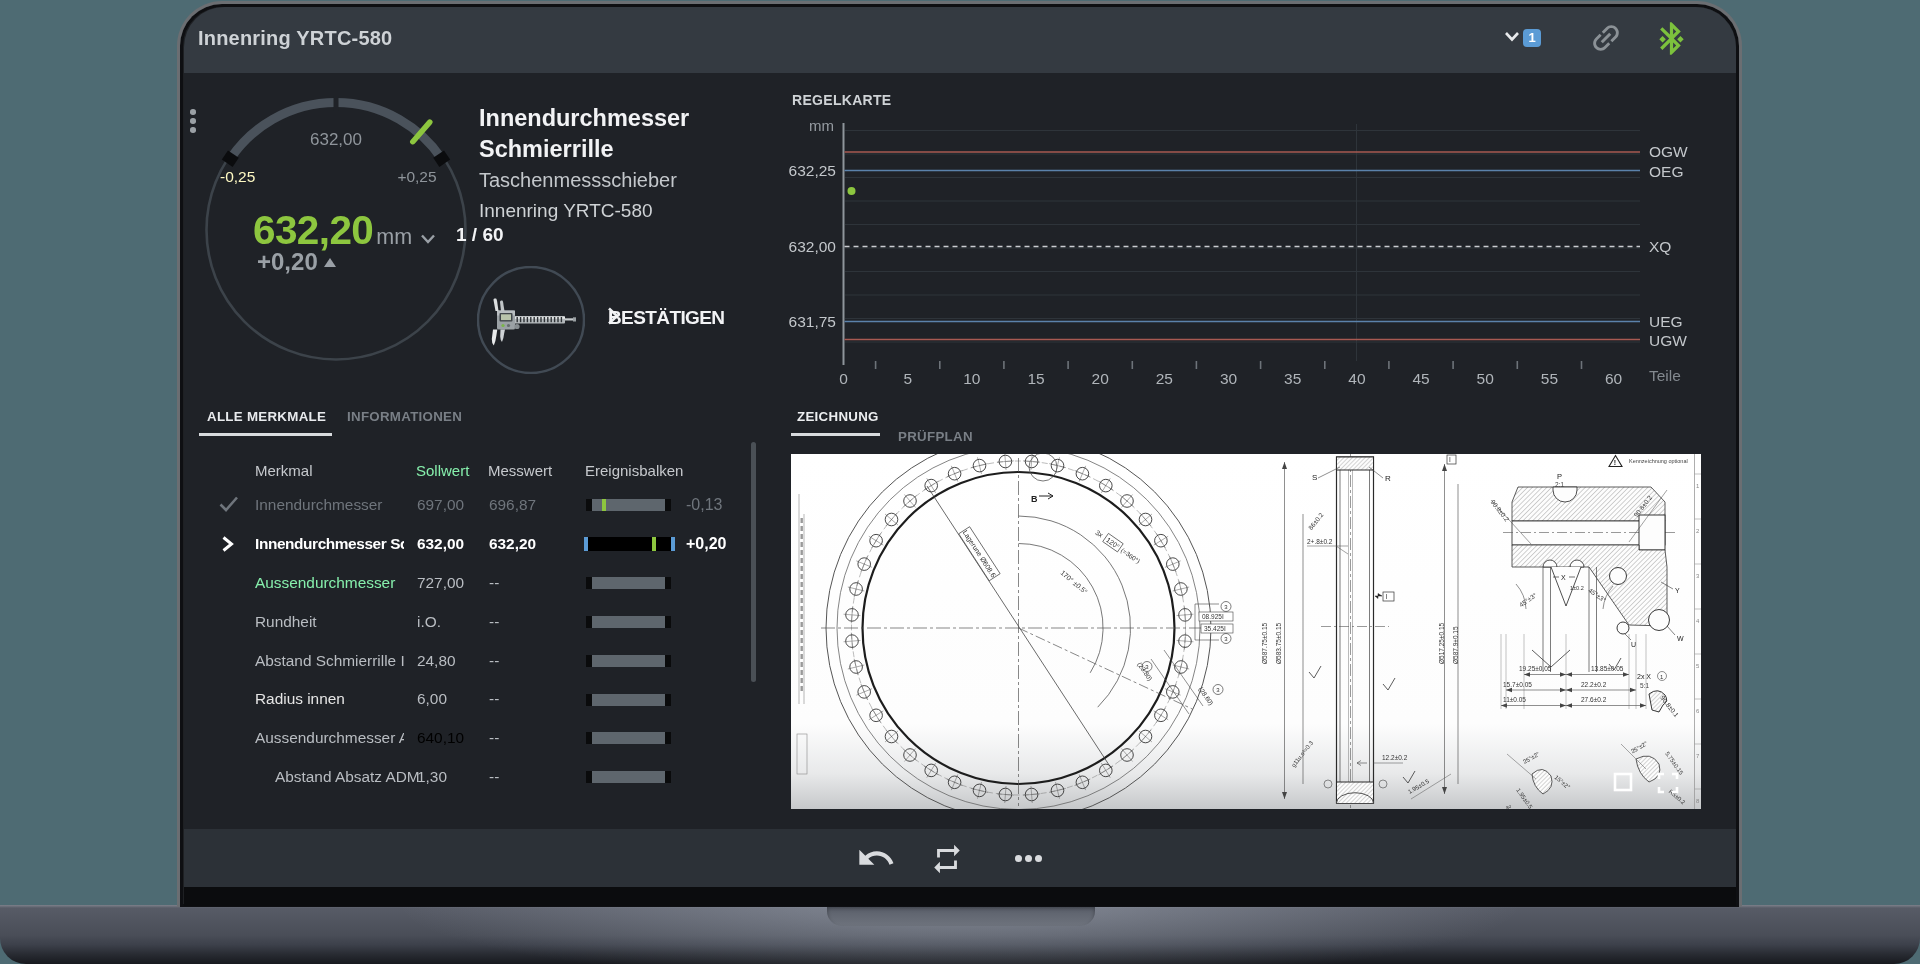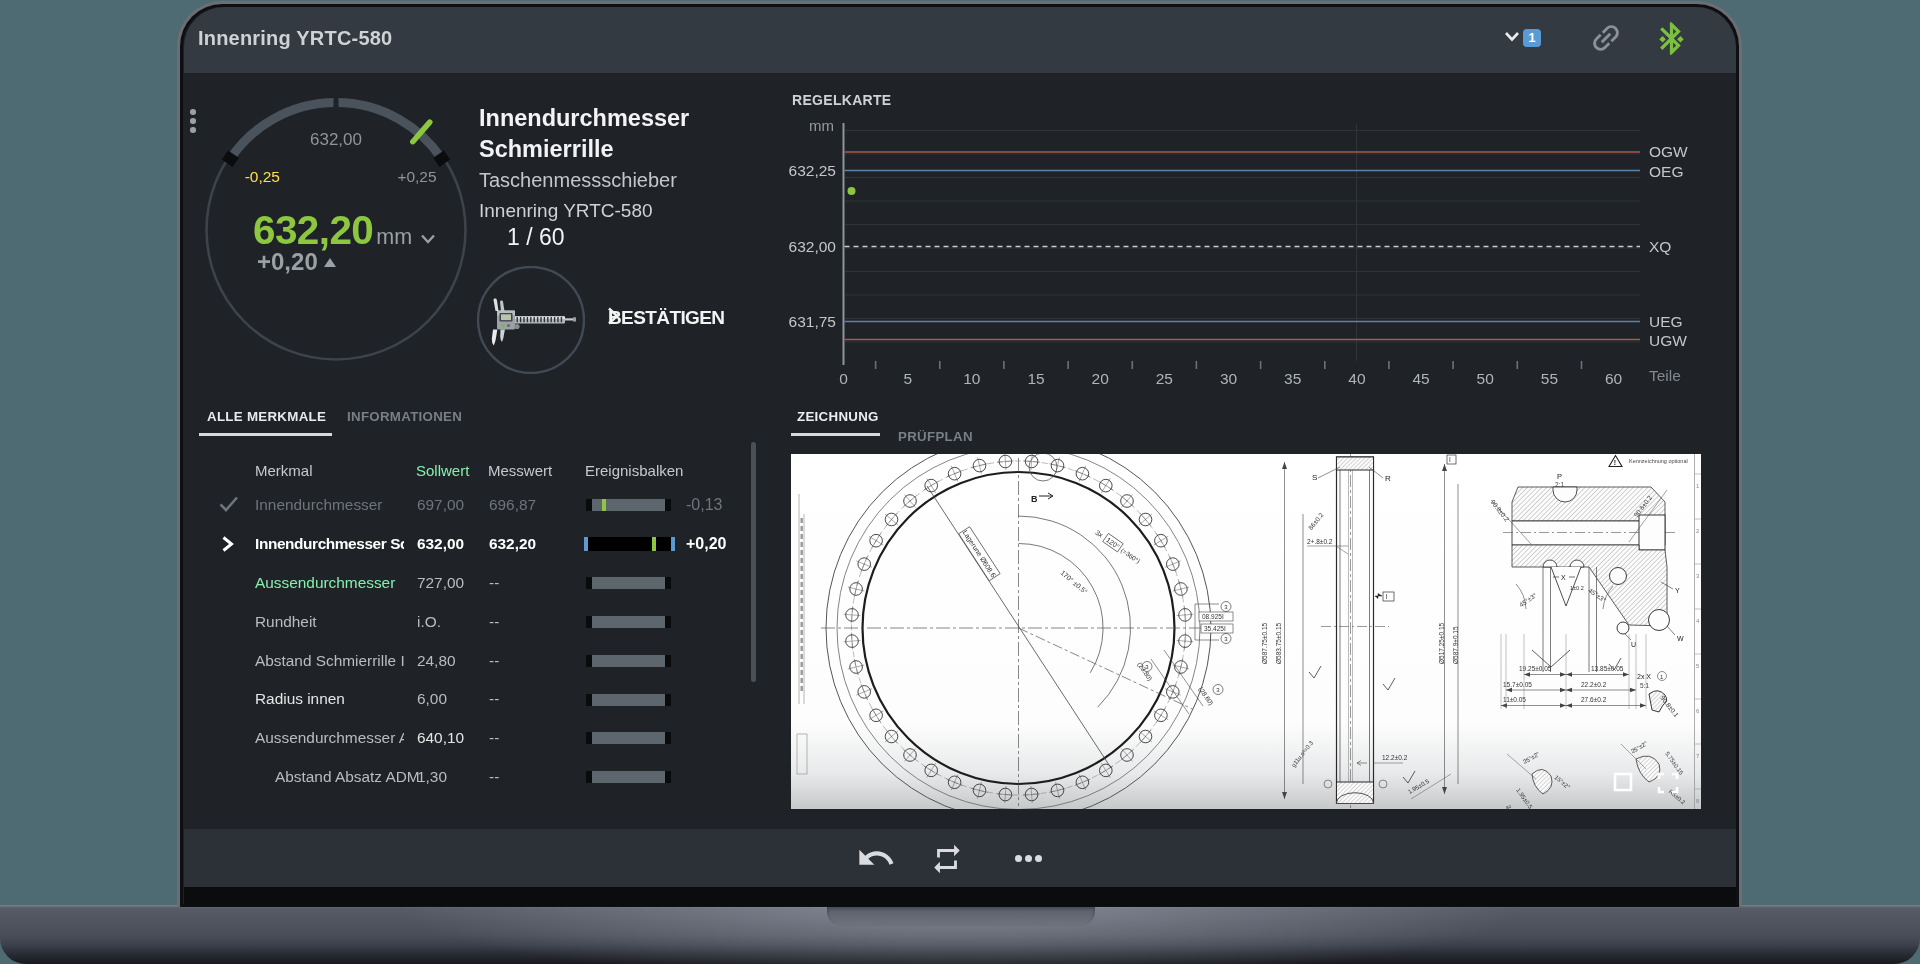--- a/index.html
+++ b/index.html
@@ -46,35 +46,35 @@
 
 <svg style="position:absolute;left:202px;top:96px" width="268" height="268" viewBox="0 0 268 268">
     <circle cx="134" cy="134" r="129.5" fill="none" stroke="#3c434a" stroke-width="2.6"></circle>
     <path d="M28.3 62.7 A127.5 127.5 0 0 1 239.7 62.7" fill="none" stroke="#4a525b" stroke-width="9"></path>
     <rect x="22.8" y="56.2" width="11" height="13" fill="#0b0c0e" transform="rotate(-56 28.3 62.7)"></rect>
     <rect x="234.2" y="56.2" width="11" height="13" fill="#0b0c0e" transform="rotate(56 239.7 62.7)"></rect>
     <rect x="131.5" y="-1" width="5" height="16" fill="#1f2227"></rect>
     <line x1="210.8" y1="45.7" x2="227.8" y2="26.1" stroke="#8dc63f" stroke-width="5.5" stroke-linecap="round"></line>
   </svg>
 <div class="abs" style="left:276px;top:130px;width:120px;text-align:center;font-size:17px;color:#8f959b">632,00</div>
-<div class="abs" style="left:220px;top:168px;width:60px;text-align:right;font-size:15.5px;color:#fde047">-0,25</div>
+<div class="abs" style="left:220px;top:168px;width:60px;text-align:left;font-size:15.5px;color:#fef9c3">-0,25</div>
 <div class="abs" style="left:387px;top:168px;width:60px;text-align:center;font-size:15.5px;color:#8f959b">+0,25</div>
 <div class="abs" style="left:253px;top:207px;white-space:nowrap">
   <span style="font-size:40.5px;font-weight:bold;color:#8dc63f;letter-spacing:-.6px">632,20</span><span style="font-size:21.5px;color:#9aa0a6;margin-left:3px">mm</span>
   <svg width="16" height="10" viewBox="0 0 16 10" style="margin-left:3px">
       <path d="M2 1.5 L8 8 L14 1.5" fill="none" stroke="#9aa0a6" stroke-width="2.4"></path>
     </svg>
 </div>
 <div class="abs" style="left:257px;top:248px;font-size:24px;font-weight:bold;color:#9aa0a6">+0,20</div>
 <div class="abs" style="left:324px;top:258px;width:0;height:0;border-left:6.5px solid transparent;border-right:6.5px solid transparent;border-bottom:9.5px solid #9aa0a6"></div>
 
 <div class="abs" style="left:479px;top:103px;font-size:23.5px;font-weight:bold;color:#f2f3f5;line-height:30.5px;letter-spacing:0">Innendurchmesser<br>Schmierrille</div>
 <div class="abs" style="left:479px;top:169px;font-size:20px;color:#c3c7cb">Taschenmessschieber</div>
 <div class="abs" style="left:479px;top:200px;font-size:19px;color:#ced2d5">Innenring YRTC-580</div>
-<div class="abs" style="left:507px;top:224px;font-size:23px;font-weight:normal;color:#f2f3f5">1 / 60</div>
+<div class="abs" style="left:456px;top:224px;font-size:19px;font-weight:bold;color:#f2f3f5">1 / 60</div>
 <svg style="position:absolute;left:477px;top:266px" width="108" height="108" viewBox="0 0 108 108">
     <circle cx="54" cy="54" r="53" fill="none" stroke="#414a54" stroke-width="2.5"></circle>
     <rect x="37" y="50" width="51" height="7.5" rx="1" fill="#b3b8bb"></rect>
     <rect x="37" y="50.8" width="51" height="2" fill="#e4e6e7"></rect>
     <rect x="39.5" y="51" width="1.4" height="5.2" fill="#2e3236"></rect>
     <rect x="42.9" y="51" width="1.4" height="5.2" fill="#2e3236"></rect>
     <rect x="46.3" y="51" width="1.4" height="5.2" fill="#2e3236"></rect>
     <rect x="49.7" y="51" width="1.4" height="5.2" fill="#2e3236"></rect>
     <rect x="53.1" y="51" width="1.4" height="5.2" fill="#2e3236"></rect>
     <rect x="56.5" y="51" width="1.4" height="5.2" fill="#2e3236"></rect>
@@ -143,21 +143,21 @@
 <div style="position:absolute;left:586px;top:616px;width:85px;height:12px;background:linear-gradient(90deg,#0a0b0c 0 6px,#5e666d 6px calc(100% - 6px),#0a0b0c calc(100% - 6px))"></div>
 <div style="position:absolute;left:255px;top:652px;width:149px;white-space:nowrap;overflow:hidden;font-size:15.4px;font-weight:normal;color:#b9bdc2;">Abstand Schmierrille I</div>
 <div style="position:absolute;left:417px;top:652px;font-size:15.4px;font-weight:normal;color:#b9bdc2">24,80</div>
 <div style="position:absolute;left:489px;top:652px;font-size:15.4px;font-weight:normal;color:#b9bdc2">--</div>
 <div style="position:absolute;left:586px;top:655px;width:85px;height:12px;background:linear-gradient(90deg,#0a0b0c 0 6px,#5e666d 6px calc(100% - 6px),#0a0b0c calc(100% - 6px))"></div>
 <div style="position:absolute;left:255px;top:690px;width:149px;white-space:nowrap;overflow:hidden;font-size:15.4px;font-weight:normal;color:#e5e5e5;">Radius innen</div>
 <div style="position:absolute;left:417px;top:690px;font-size:15.4px;font-weight:normal;color:#b9bdc2">6,00</div>
 <div style="position:absolute;left:489px;top:690px;font-size:15.4px;font-weight:normal;color:#b9bdc2">--</div>
 <div style="position:absolute;left:586px;top:694px;width:85px;height:12px;background:linear-gradient(90deg,#0a0b0c 0 6px,#5e666d 6px calc(100% - 6px),#0a0b0c calc(100% - 6px))"></div>
 <div style="position:absolute;left:255px;top:729px;width:149px;white-space:nowrap;overflow:hidden;font-size:15.4px;font-weight:normal;color:#b9bdc2;">Aussendurchmesser A</div>
-<div style="position:absolute;left:417px;top:729px;font-size:15.4px;font-weight:normal;color:#e5e5e5">640,10</div>
+<div style="position:absolute;left:417px;top:729px;font-size:15.4px;font-weight:normal;color:#000000">640,10</div>
 <div style="position:absolute;left:489px;top:729px;font-size:15.4px;font-weight:normal;color:#b9bdc2">--</div>
 <div style="position:absolute;left:586px;top:732px;width:85px;height:12px;background:linear-gradient(90deg,#0a0b0c 0 6px,#5e666d 6px calc(100% - 6px),#0a0b0c calc(100% - 6px))"></div>
 <div style="position:absolute;left:255px;top:768px;width:149px;white-space:nowrap;overflow:hidden;font-size:15.4px;font-weight:normal;color:#b9bdc2;margin-left:20px;">Abstand Absatz ADM</div>
 <div style="position:absolute;left:417px;top:768px;font-size:15.4px;font-weight:normal;color:#b9bdc2">1,30</div>
 <div style="position:absolute;left:489px;top:768px;font-size:15.4px;font-weight:normal;color:#b9bdc2">--</div>
 <div style="position:absolute;left:586px;top:771px;width:85px;height:12px;background:linear-gradient(90deg,#0a0b0c 0 6px,#5e666d 6px calc(100% - 6px),#0a0b0c calc(100% - 6px))"></div>
 <div style="position:absolute;left:751px;top:442px;width:5px;height:240px;border-radius:3px;background:#4a5056"></div>
 
 <div class="abs" style="left:792px;top:92px;font-size:14px;font-weight:bold;color:#cfd3d6;letter-spacing:.3px">REGELKARTE</div>
 <svg style="position:absolute;left:780px;top:85px" width="940" height="310" viewBox="0 0 940 310" font-family="Liberation Sans, sans-serif">

